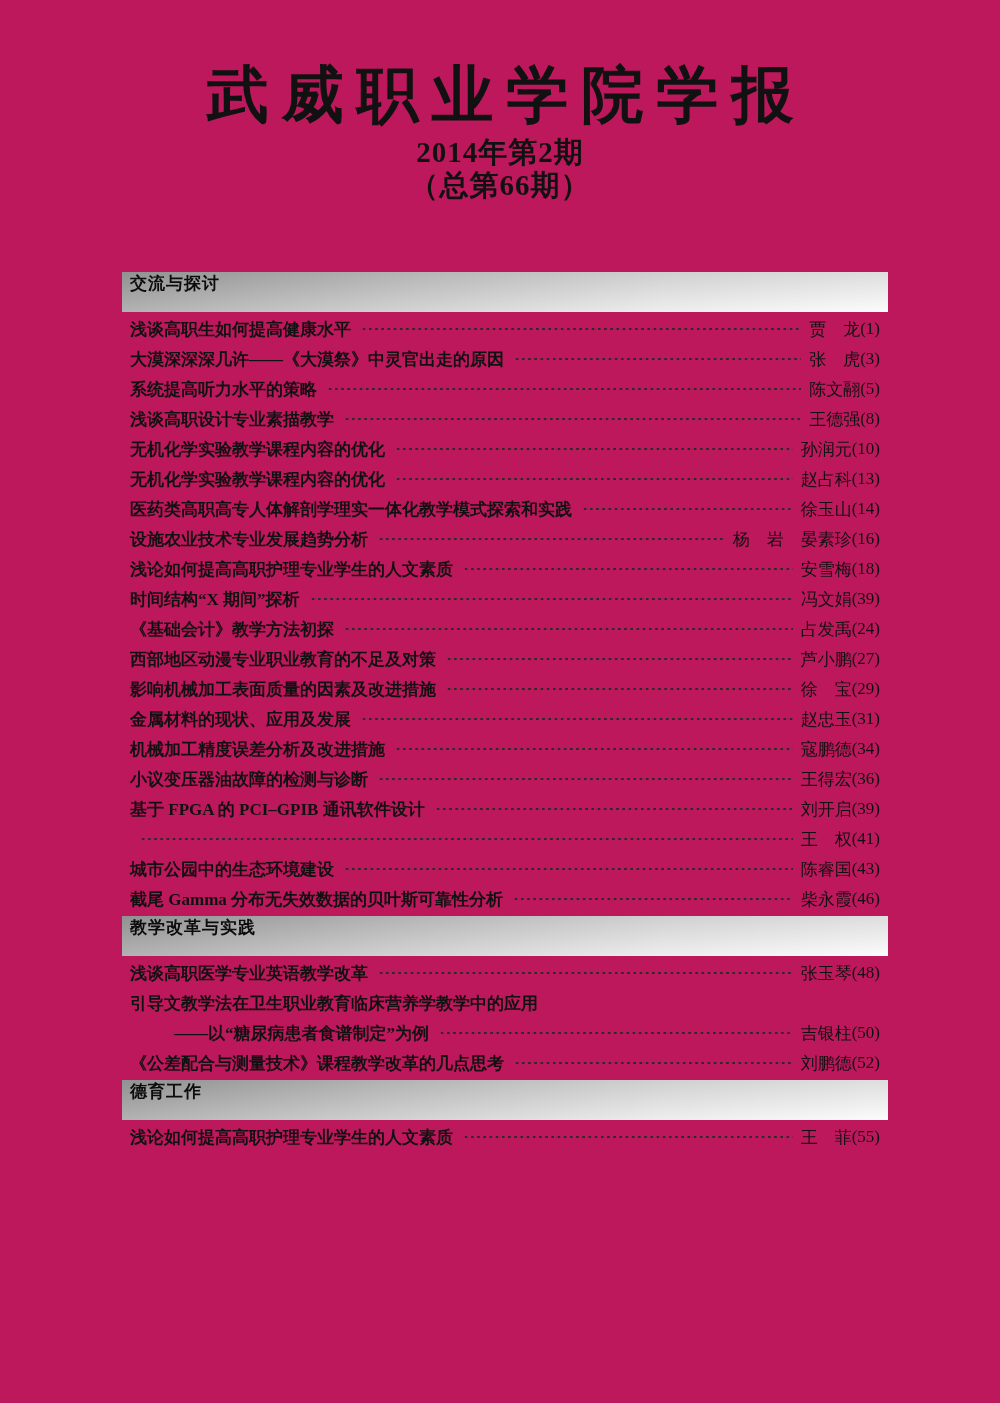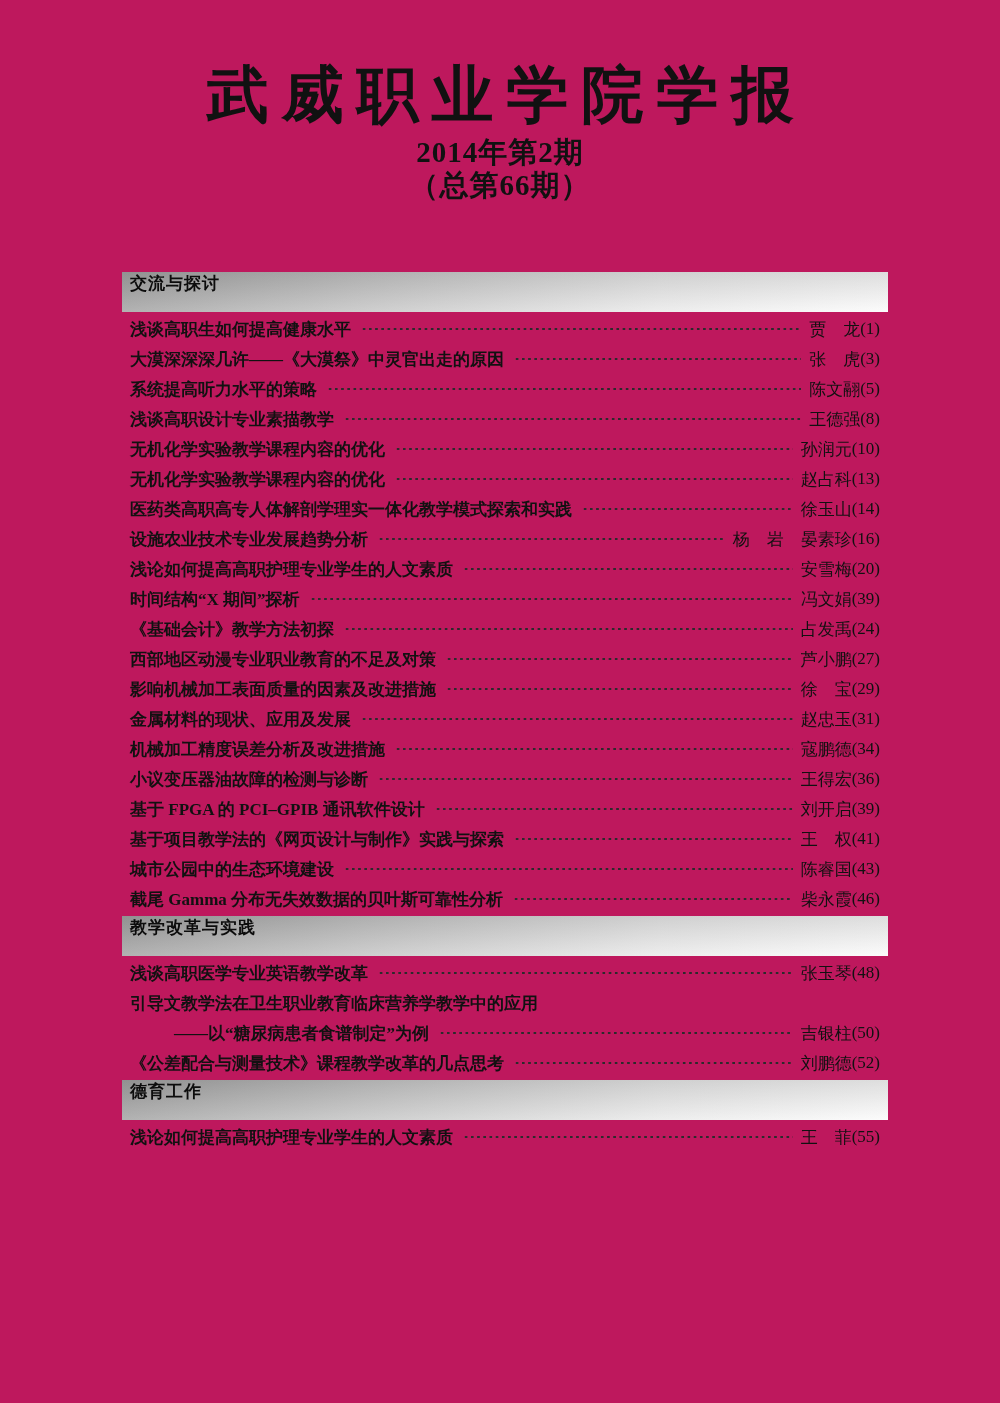--- a/index.html
+++ b/index.html
@@ -160,21 +160,21 @@
     <span class="entry-title">设施农业技术专业发展趋势分析</span>
     <span class="leader"></span>
     <span class="entry-author">杨　岩　晏素珍</span>
     <span class="entry-page">(16)</span>
   </div>
 
   <div class="entry-row">
     <span class="entry-title">浅论如何提高高职护理专业学生的人文素质</span>
     <span class="leader"></span>
     <span class="entry-author">安雪梅</span>
-    <span class="entry-page">(20)</span>
+    <span class="entry-page">(18)</span>
   </div>
 
   <div class="entry-row">
     <span class="entry-title">时间结构“X 期间”探析</span>
     <span class="leader"></span>
     <span class="entry-author">冯文娟</span>
     <span class="entry-page">(39)</span>
   </div>
 
   <div class="entry-row">
@@ -220,21 +220,20 @@
   </div>
 
   <div class="entry-row">
     <span class="entry-title">基于 FPGA 的 PCI–GPIB 通讯软件设计</span>
     <span class="leader"></span>
     <span class="entry-author">刘开启</span>
     <span class="entry-page">(39)</span>
   </div>
 
   <div class="entry-row">
-    <span class="entry-title">基于项目教学法的《网页设计与制作》实践与探索</span>
     <span class="leader"></span>
     <span class="entry-author">王　权</span>
     <span class="entry-page">(41)</span>
   </div>
 
   <div class="entry-row">
     <span class="entry-title">城市公园中的生态环境建设</span>
     <span class="leader"></span>
     <span class="entry-author">陈睿国</span>
     <span class="entry-page">(43)</span>

